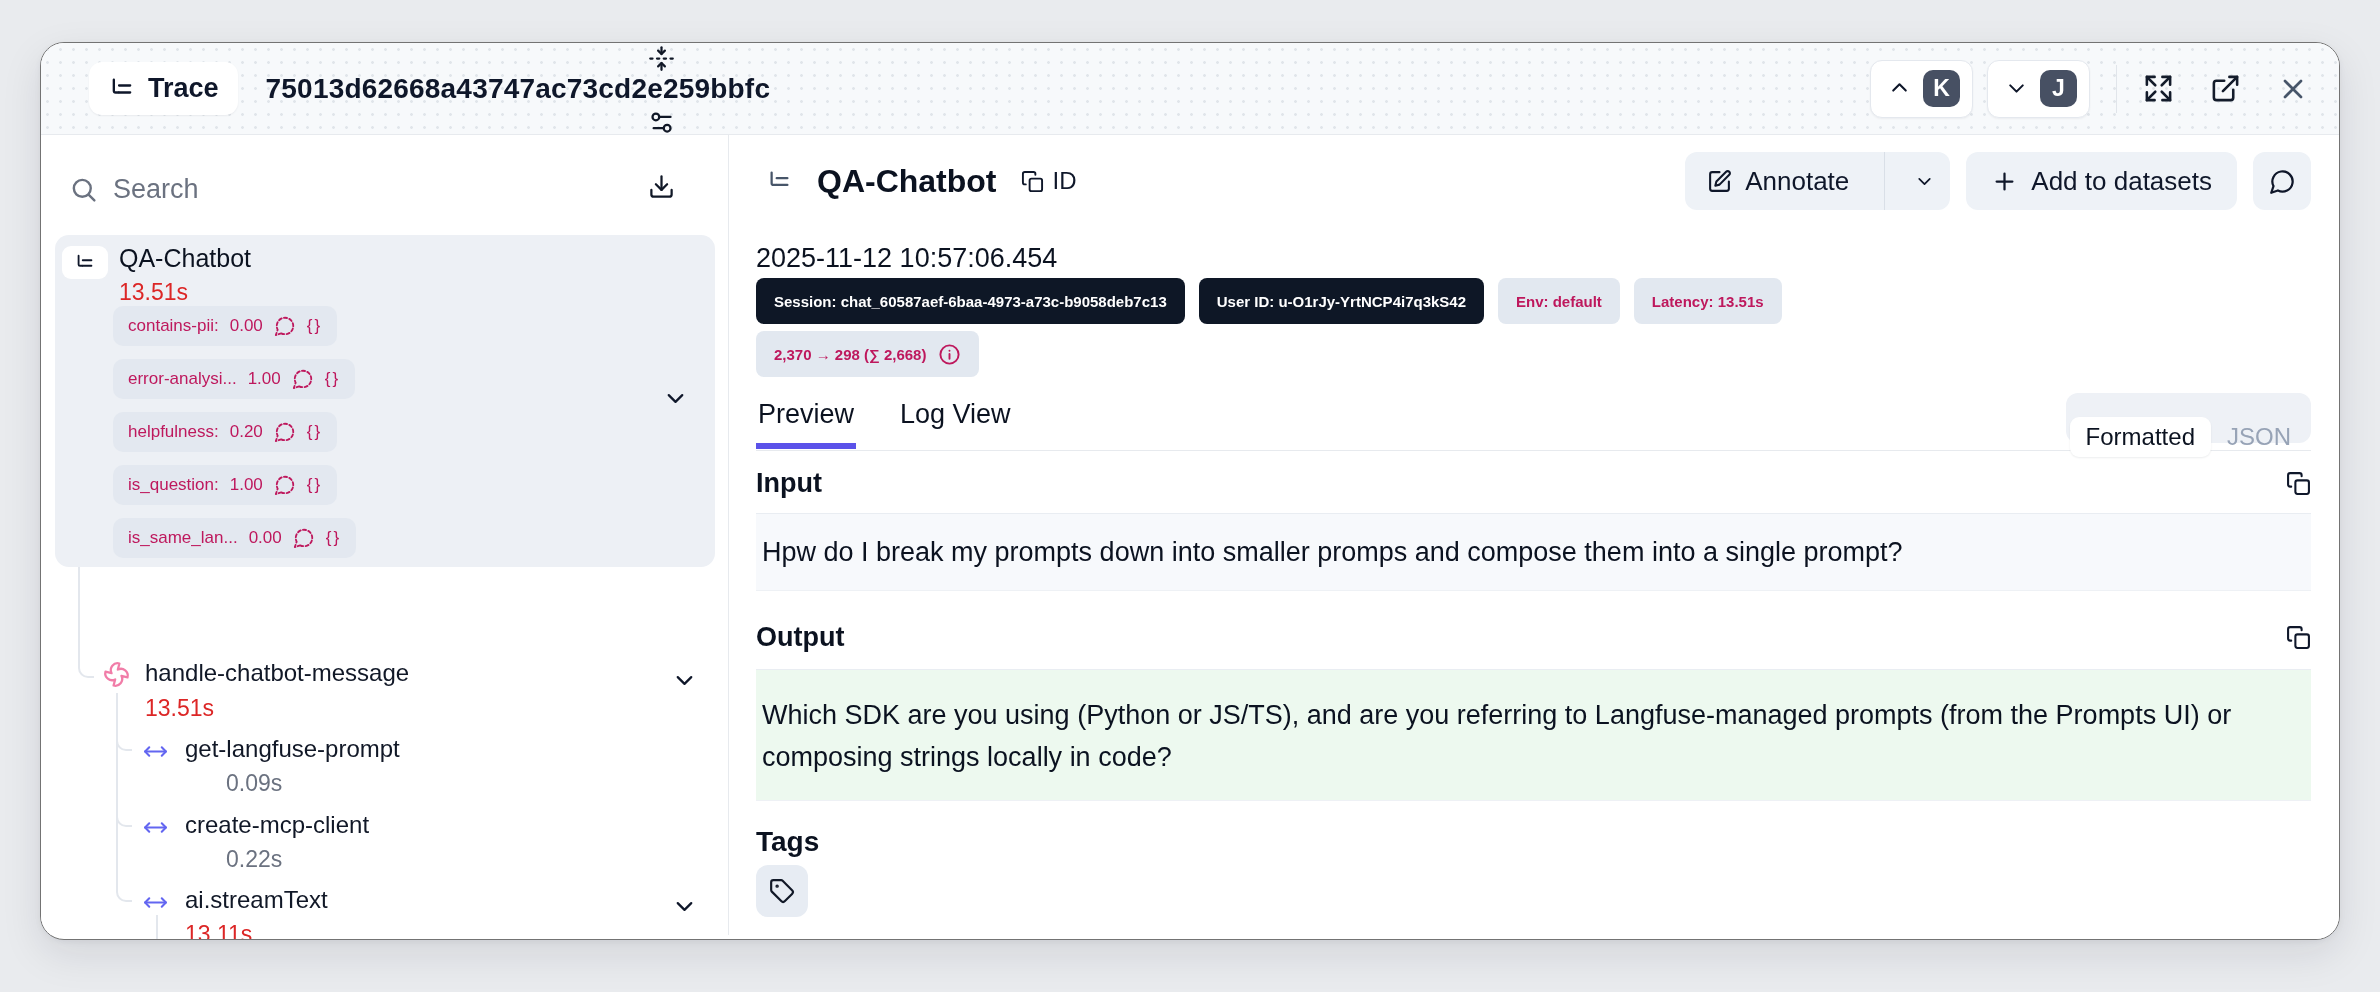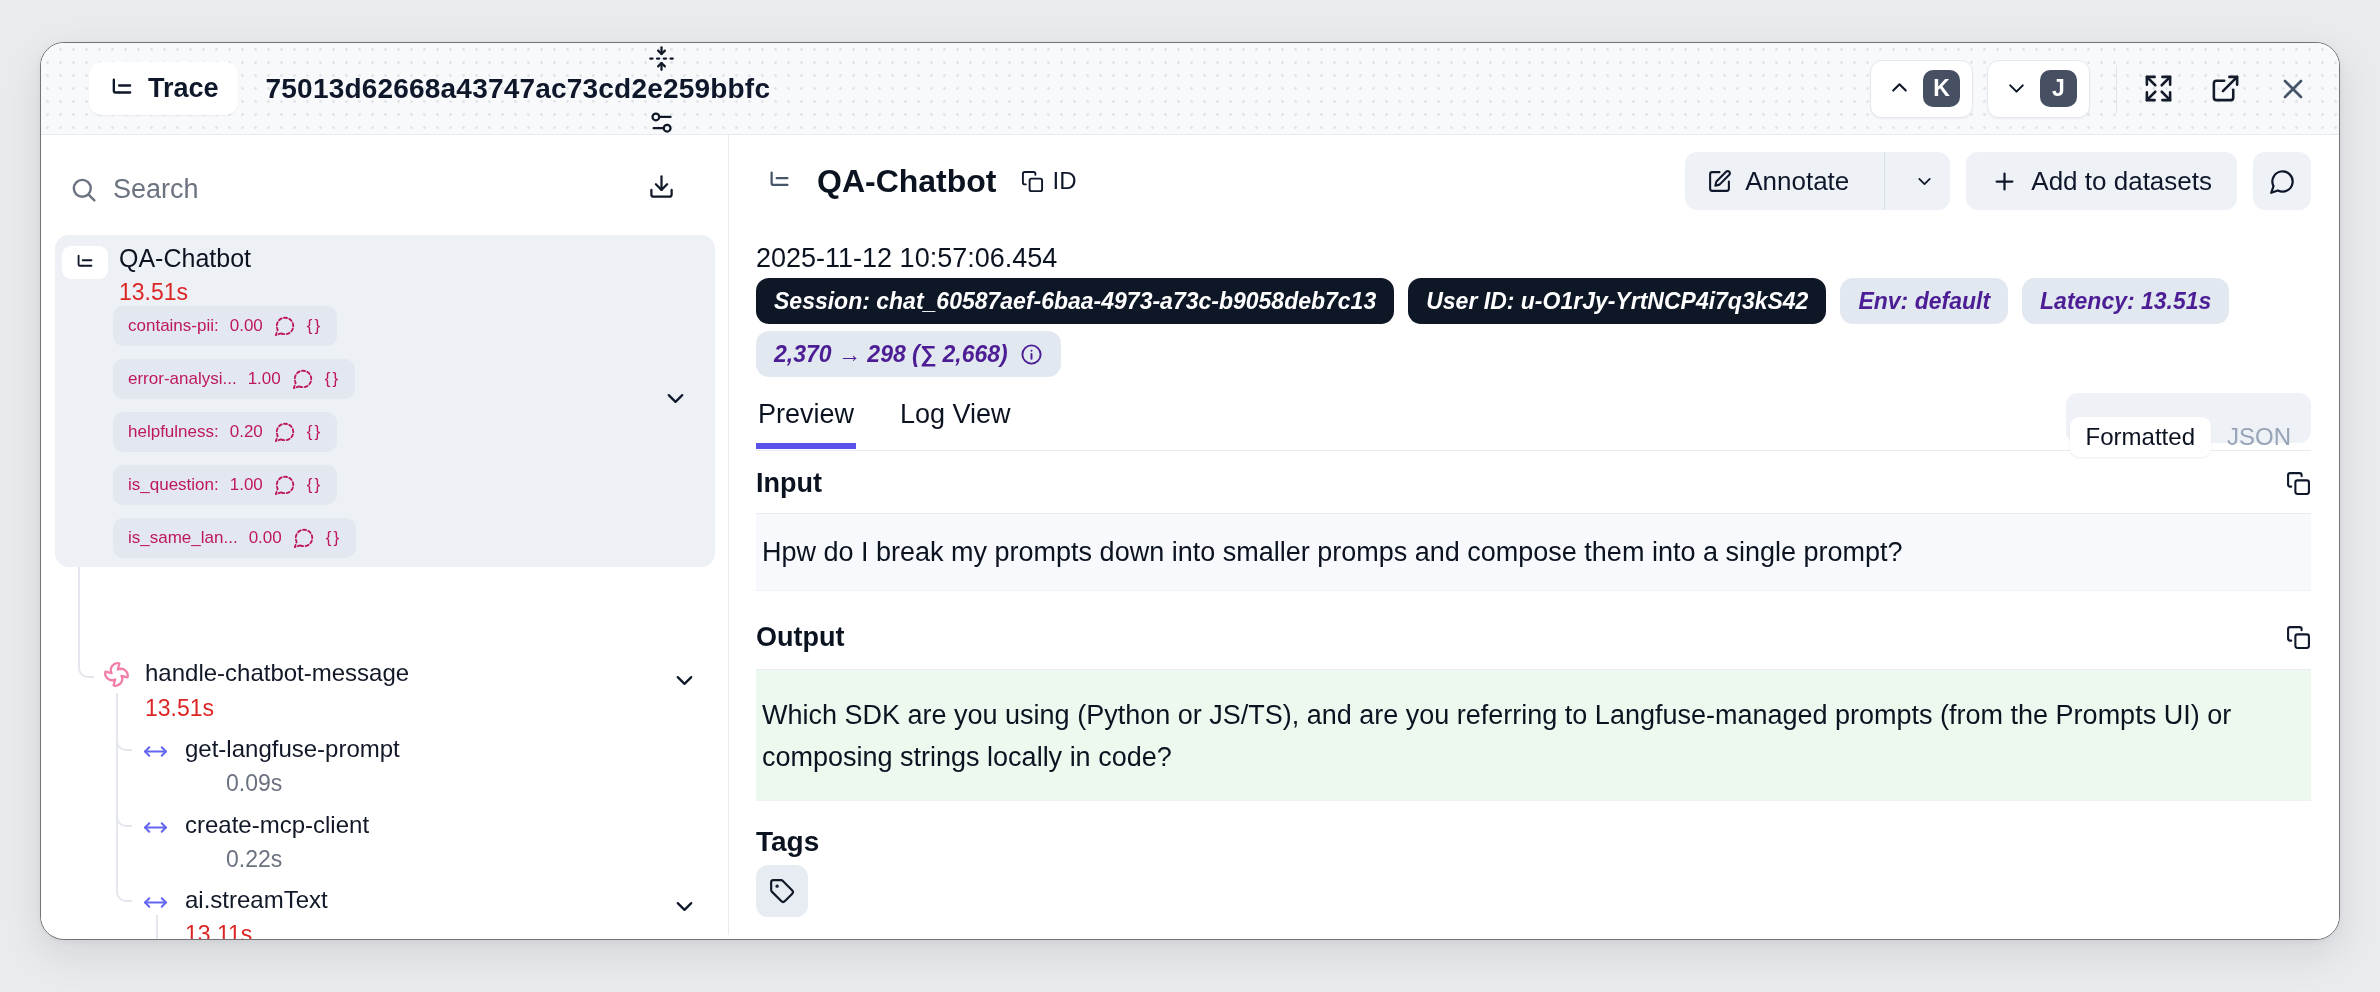--- a/index.html
+++ b/index.html
@@ -109,24 +109,24 @@
   .split .seg-div { width:1px; height:100%; background:#d9dfe7; }
   .split .seg-chev { width:52px; height:100%; display:flex; align-items:center; justify-content:center; }
   .bubble-btn { width:58px; height:58px; padding:0; justify-content:center; }
 
   .m-timestamp { position:absolute; left:26px; top:108px; font-size:27px; font-weight:500; color:#0b1220; }
 
   .badge-row { position:absolute; left:26px; display:flex; gap:14px; align-items:center; }
   .row1 { top:143px; } .row2 { top:196px; }
   .badge {
     display:inline-flex; align-items:center; gap:12px; height:46px; padding:0 18px;
-    border-radius:13px; font-size:23px; font-weight:700; white-space:nowrap; cursor:default;font-style:italic;
+    border-radius:8px; font-size:15px; font-weight:700; white-space:nowrap; cursor:default;
   }
   .badge.dark { background:#0e1726; color:#fff; }
-  .badge.light { background:#e2e8f0; color:#4c1d95; }
+  .badge.light { background:#e2e8f0; color:#be185d; }
 
   .tabs-row { position:absolute; left:26px; right:28px; top:258px; height:58px; border-bottom:1px solid #e7eaee; display:flex; align-items:flex-start; }
   .tab { font-size:27px; font-weight:500; color:#0b1220; padding:6px 2px 13px; margin-right:42px; cursor:pointer; }
   .tab.active { border-bottom:6px solid #5b52e9; }
   .fmt-toggle {
     margin-left:auto; background:#eef1f6; border-radius:12px; padding:4px; height:50px;
     display:flex; align-items:center;
   }
   .fmt-opt { font-size:24px; font-weight:500; padding:6px 16px; border-radius:9px; cursor:pointer;margin-top:37px; }
   .fmt-opt.active { background:#fff; color:#0b1220; box-shadow:0 1px 2px rgba(15,23,42,.08); }

